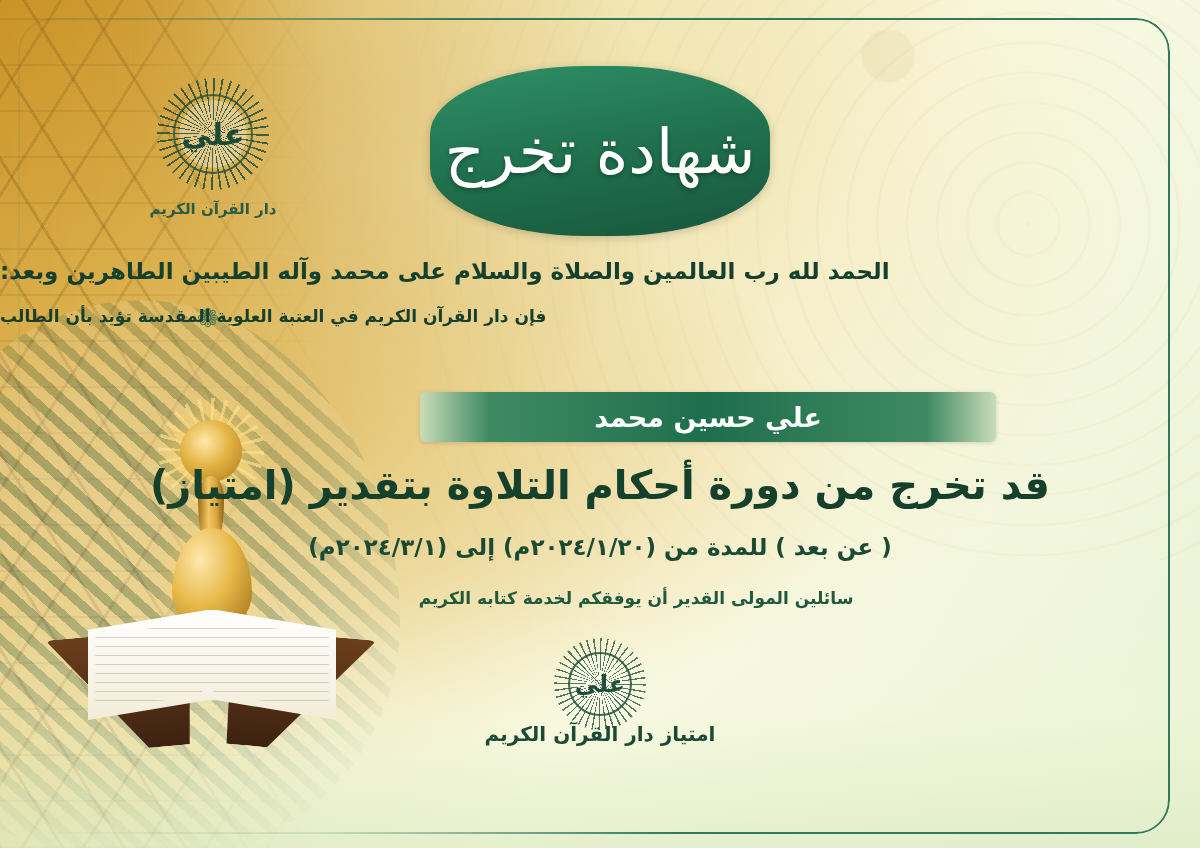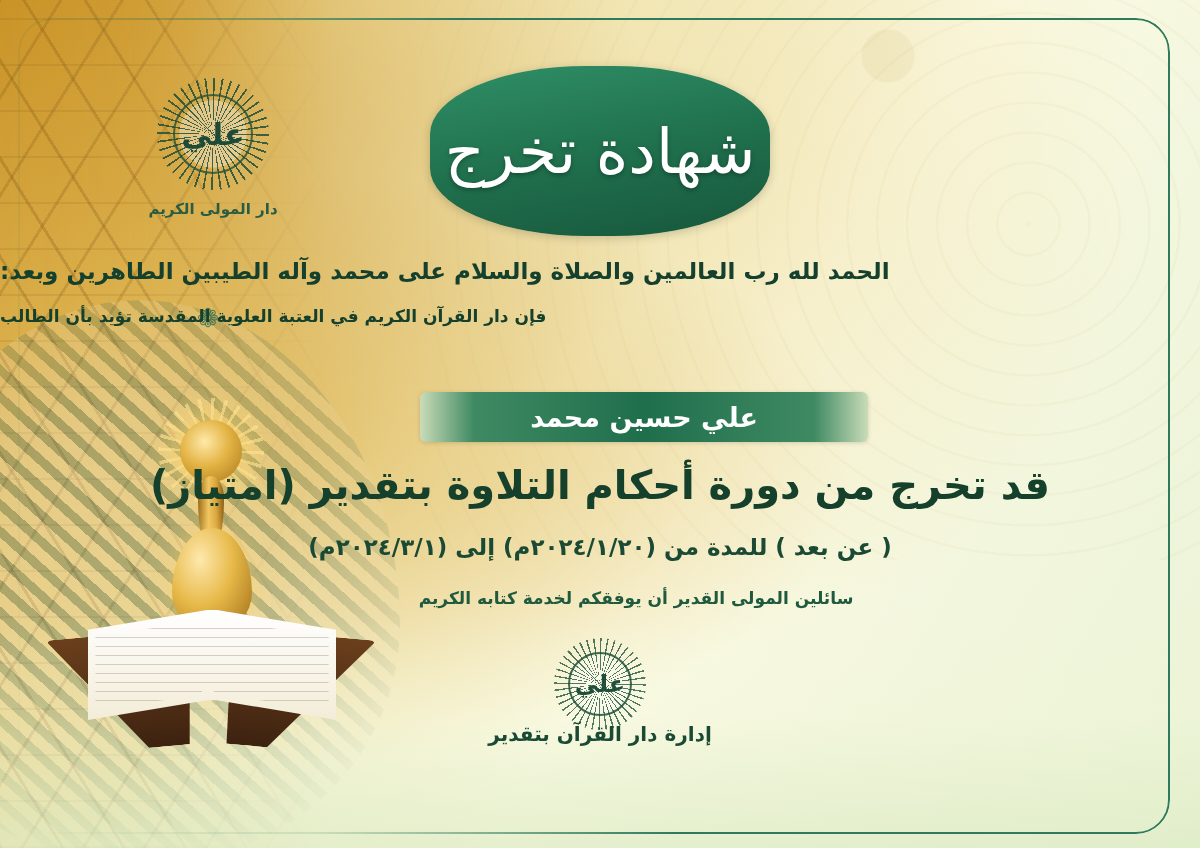--- a/index.html
+++ b/index.html
@@ -211,21 +211,21 @@
   .line-issuer {
     font-size: 17px;
     font-weight: bold;
     color: #15402d;
     letter-spacing: 0.5px;
   }
 
   .name-plate {
     position: absolute;
     left: 420px; top: 392px;
-    width: 448px; height: 50px;
+    width: 576px; height: 50px;
     border-radius: 6px;
     background: linear-gradient(90deg, #c9dcb8 0%, #3f8a63 12%, #1f6e4c 50%, #3f8a63 88%, #c9dcb8 100%);
     display: flex; align-items: center; justify-content: center;
     box-shadow: 0 1px 4px rgba(0,0,0,0.15);
   }
   .name-text {
     color: #ffffff;
     font-size: 27px;
     font-weight: bold;
     letter-spacing: 1px;
@@ -296,21 +296,21 @@
     <div class="rehal-left rehal-clip"></div>
     <div class="rehal-right rehal-clip"></div>
     <div class="book"></div>
     <div class="book-lines"></div>
   </div>
 
   <div class="logo-top">
     <div class="seal">
       <span class="calligraphy">علي</span>
     </div>
-    <div class="logo-caption">دار المولى الكريم</div>
+    <div class="logo-caption">دار القرآن الكريم</div>
   </div>
 
   <div class="ornament-small">❁</div>
 
   <div class="title-banner">
     <span class="title-text">شهادة تخرج</span>
   </div>
 
   <div class="body-block">
     <div class="line-basmala">الحمد لله رب العالمين والصلاة والسلام على محمد وآله الطيبين الطاهرين وبعد:</div>
@@ -321,15 +321,15 @@
     <span class="name-text">علي حسين محمد</span>
   </div>
 
   <div class="line-course">قد تخرج من دورة أحكام التلاوة بتقدير (امتياز)</div>
   <div class="line-period">( عن بعد ) للمدة من (٢٠٢٤/١/٢٠م) إلى (٢٠٢٤/٣/١م)</div>
   <div class="line-wish">سائلين المولى القدير أن يوفقكم لخدمة كتابه الكريم</div>
 
   <div class="footer-seal">
     <span class="calligraphy">علي</span>
   </div>
-  <div class="footer-text">إدارة دار القرآن بتقدير</div>
+  <div class="footer-text">امتياز دار القرآن الكريم</div>
 
 </div>
 
 </body></html>

